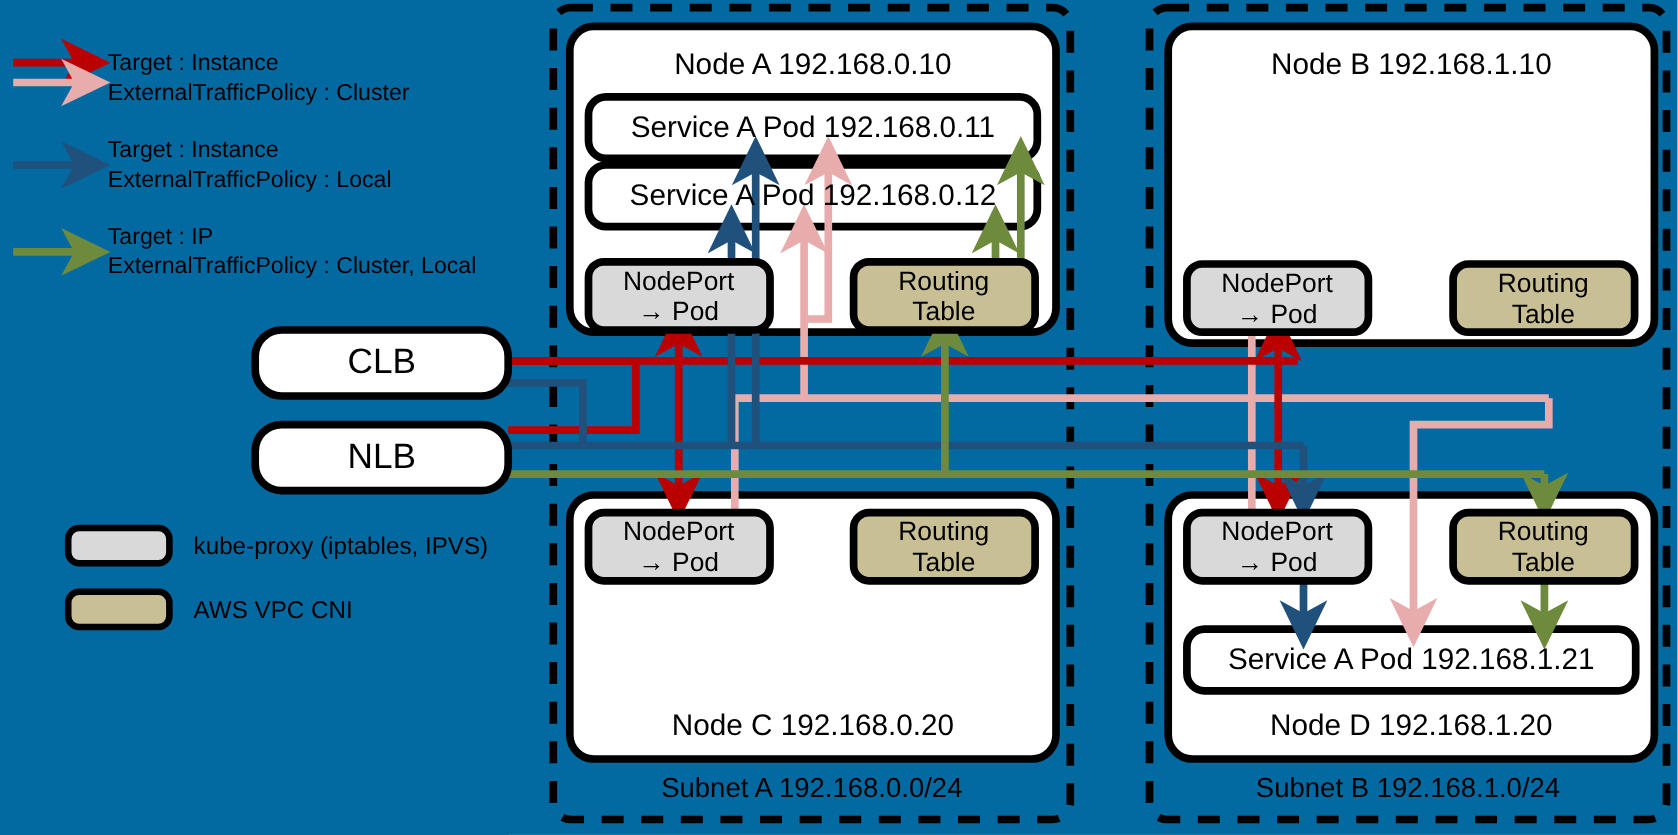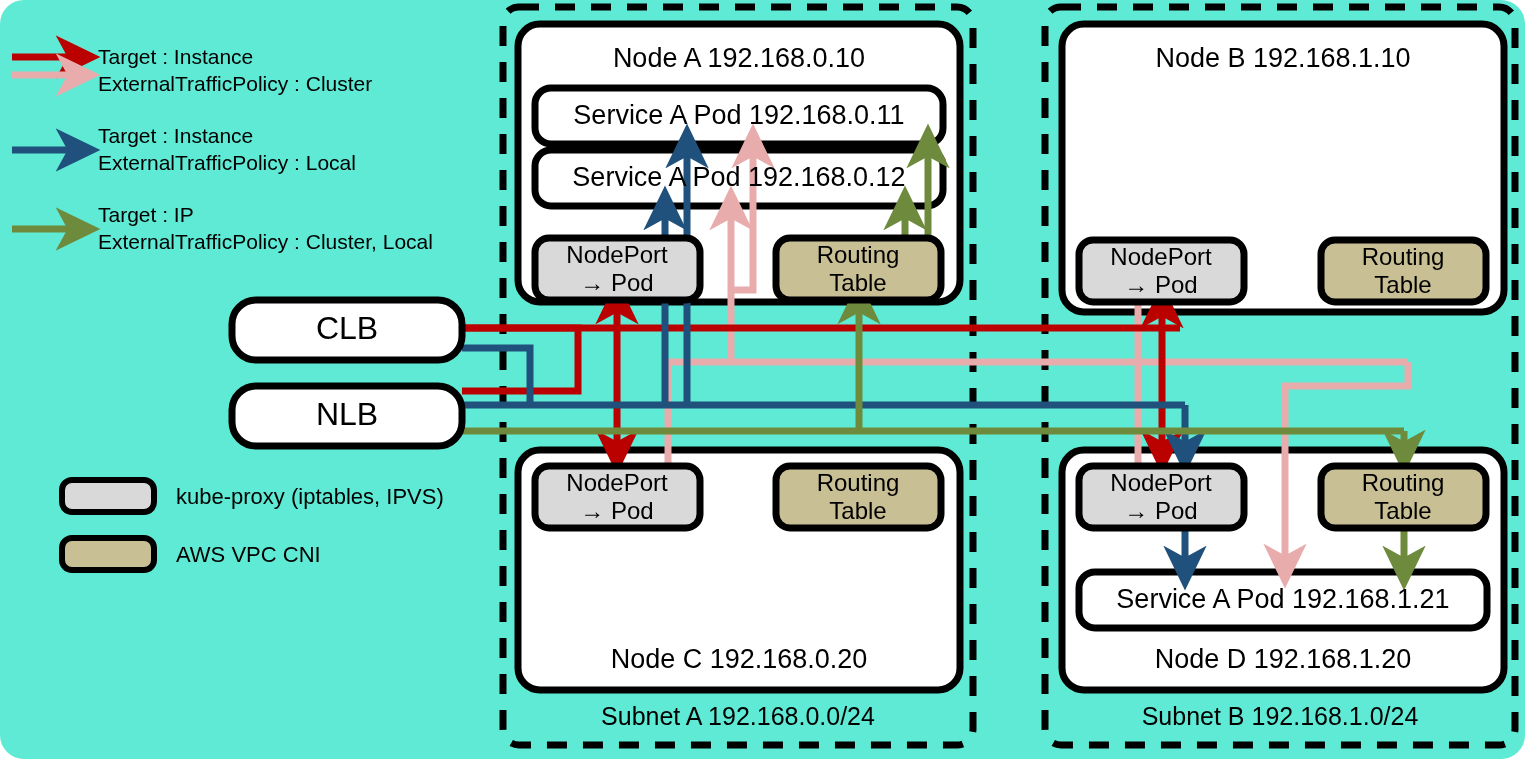--- a/index.html
+++ b/index.html
@@ -4,24 +4,23 @@
 <style>
   html, body {
     margin: 0;
     padding: 0;
     background: #ffffff;
   }
   #stage {
     position: relative;
     width: 1525px;
     height: 759px;
-    background: #5eead4;
+    background: #0369a1;
     font-family: "Liberation Sans", sans-serif;
     overflow: hidden;
-    border-radius: 24px;
   }
   svg#canvas {
     position: absolute;
     left: 0;
     top: 0;
     width: 1525px;
     height: 759px;
   }
   .node-text {
     font-family: "Liberation Sans", sans-serif;

